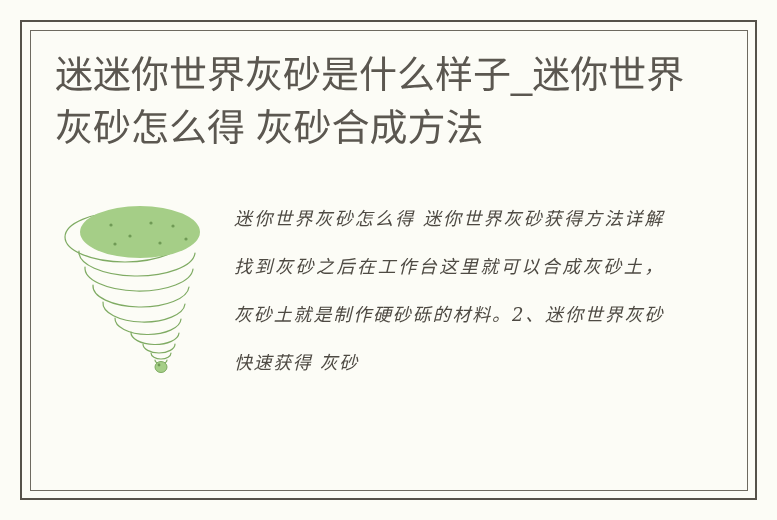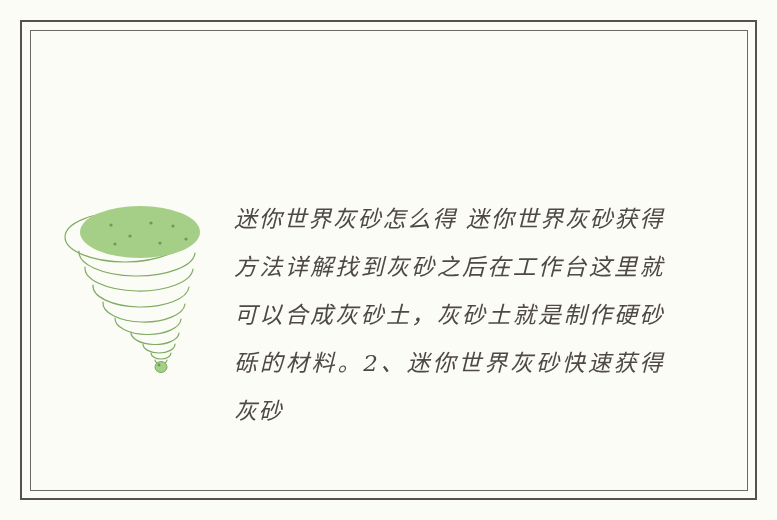--- a/index.html
+++ b/index.html
@@ -99,39 +99,40 @@
     height: 175px;
   }
 
   .body-text {
     position: absolute;
     left: 203px;
     top: 4px;
     width: 430px;
     color: #4e4a43;
     font-family: "DejaVu Serif", "Liberation Serif", serif;
-    font-size: 23px;
+    font-size: 18px;
     line-height: 48px;
     letter-spacing: 1.6px;
     text-align: justify;
     word-break: break-all;
     font-style: italic;
     font-weight: 400;
   }
 </style>
 </head>
 <body>
 
 <div class="page">
 
   <div class="frame-outer"></div>
   <div class="frame-inner"></div>
 
   <div class="content">
 
+    <div class="title">迷迷你世界灰砂是什么样子_迷你世界灰砂怎么得 灰砂合成方法</div>
 
     <div class="article">
 
       <div class="thumb-wrap">
         <svg class="thumb-svg" viewBox="0 0 170 175" xmlns="http://www.w3.org/2000/svg">
 
           <ellipse cx="72" cy="36" rx="60" ry="25" fill="none" stroke="#7fab63" stroke-width="1.2"></ellipse>
 
           <ellipse cx="87" cy="31" rx="60" ry="26" fill="#a5ce87"></ellipse>
 

